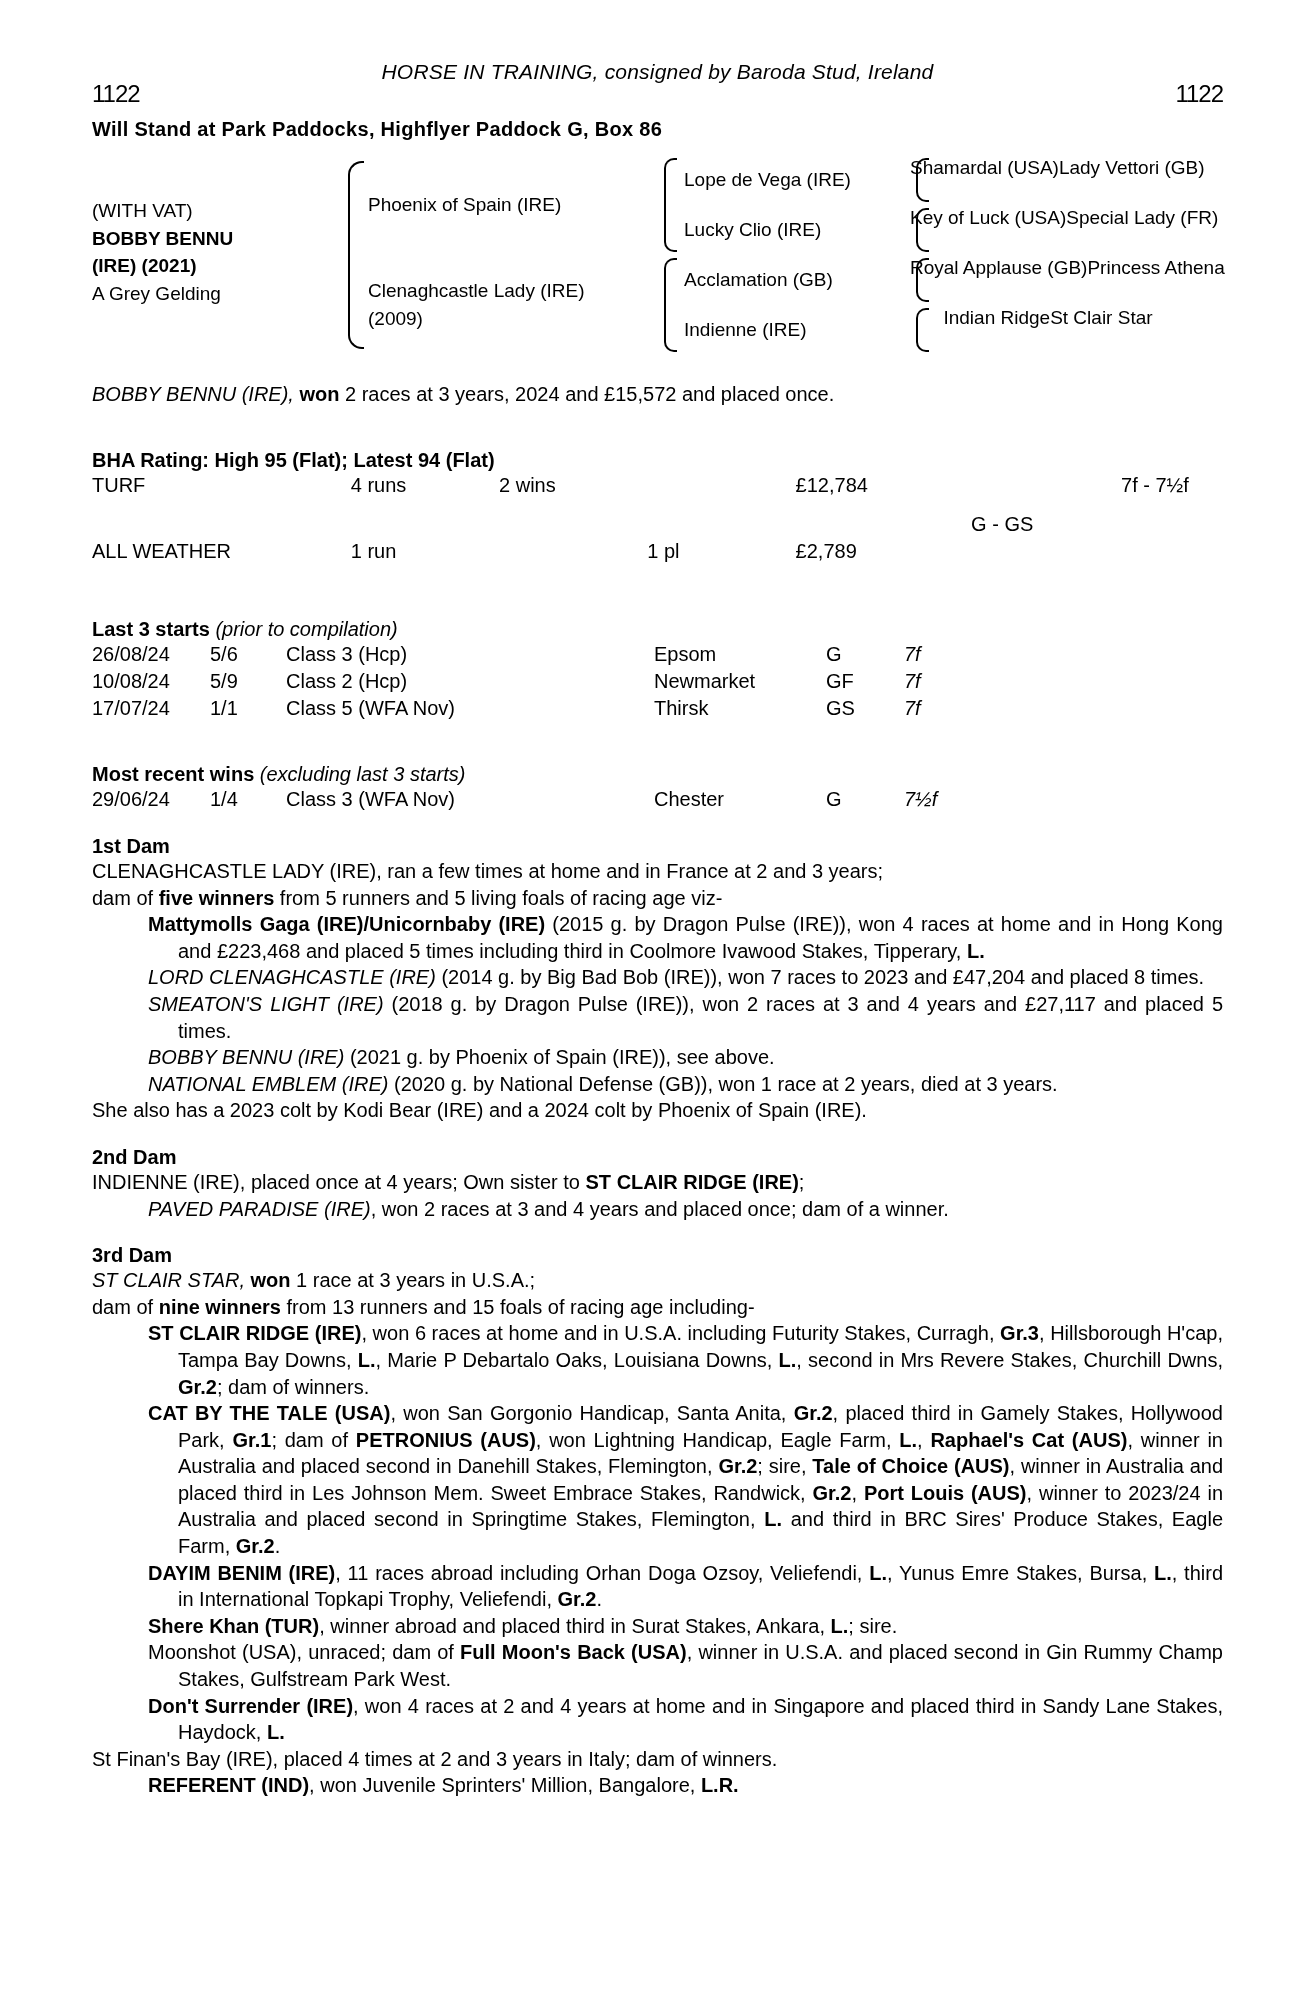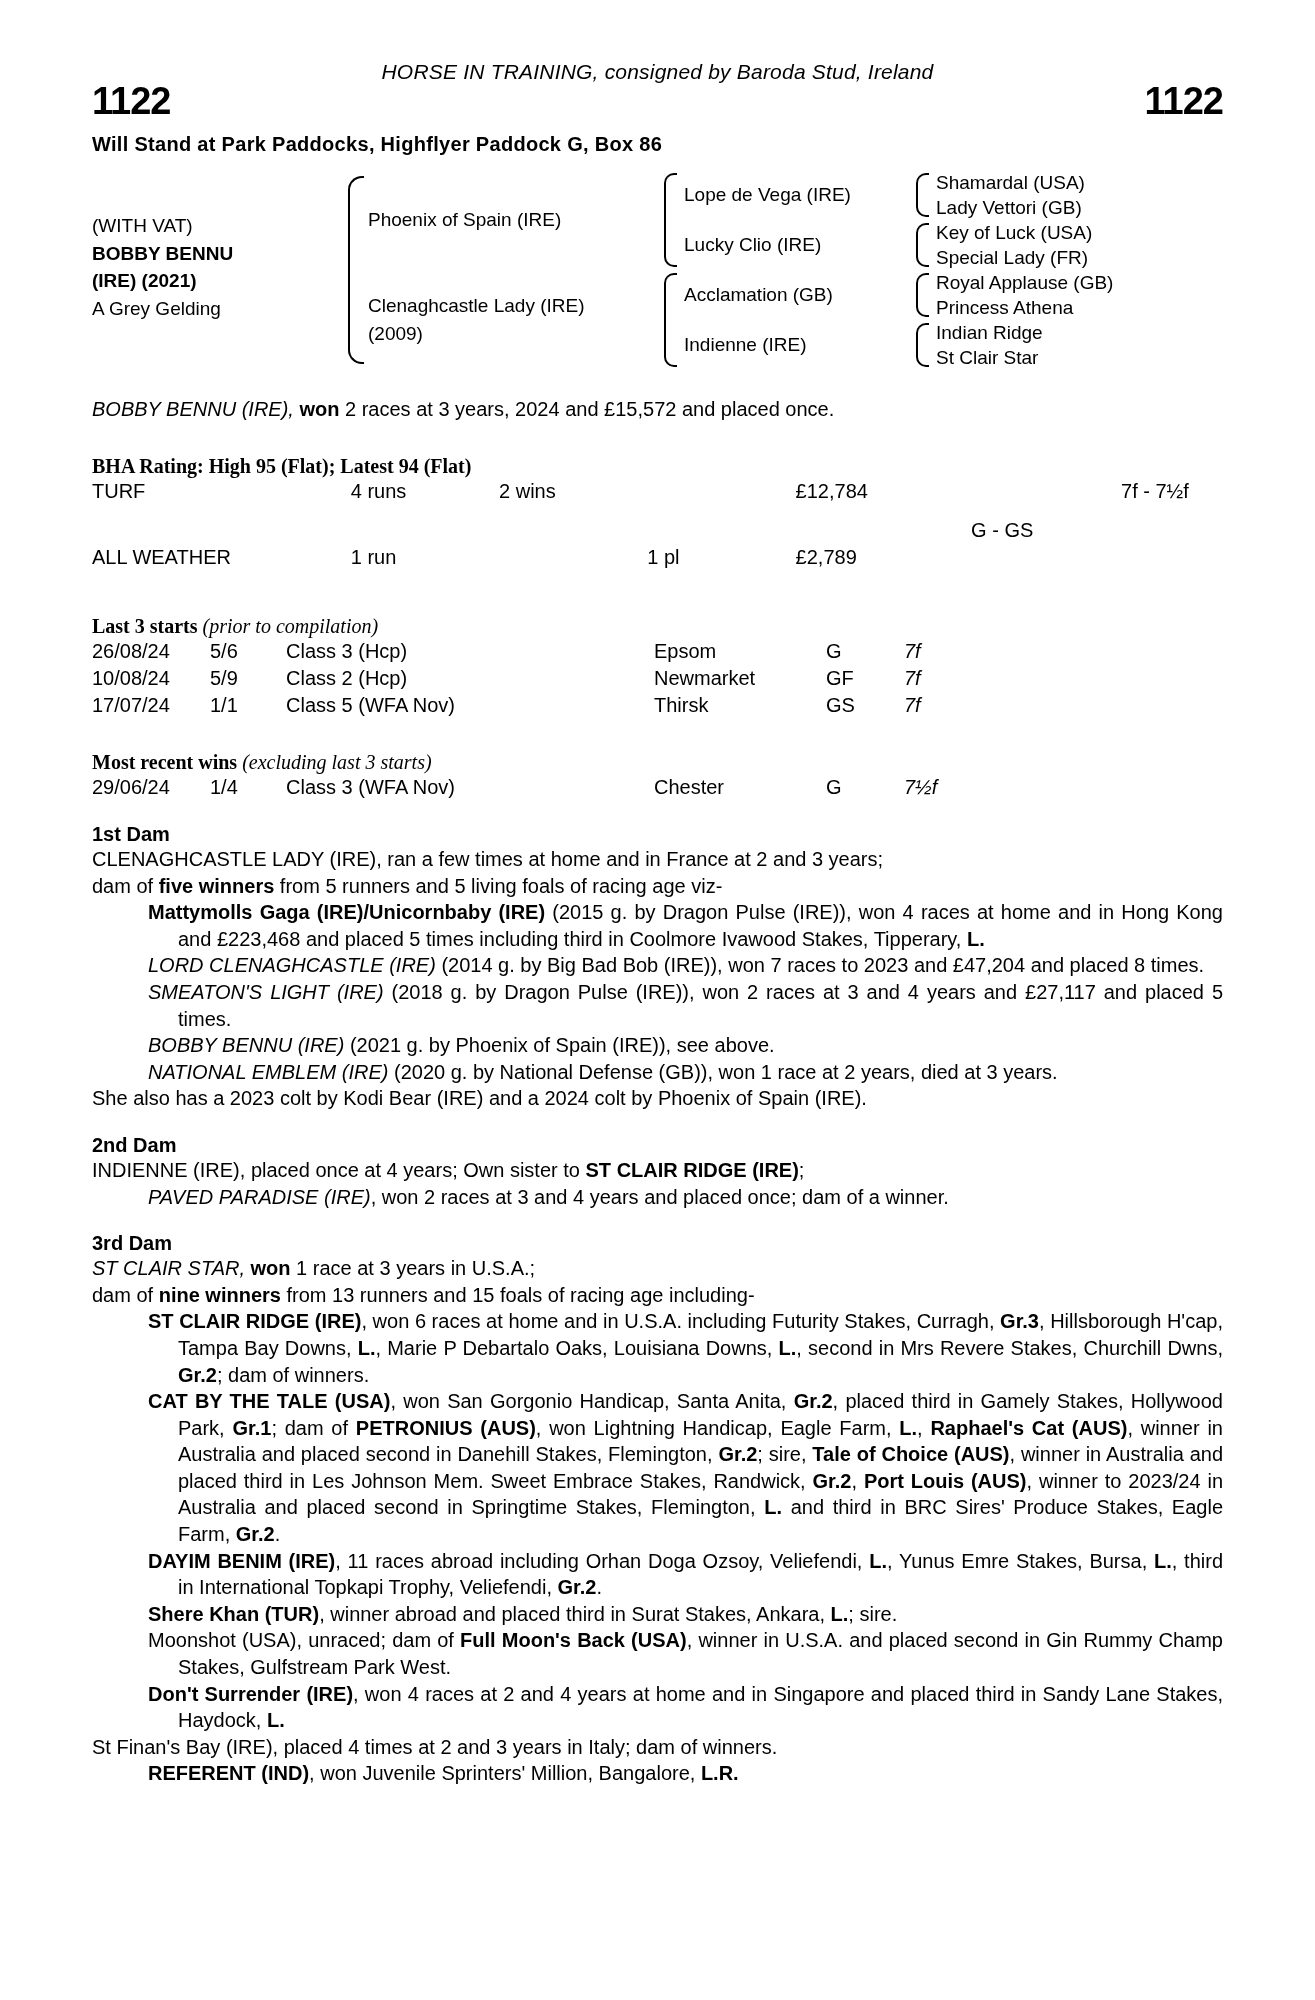--- a/index.html
+++ b/index.html
@@ -26,22 +26,22 @@
     letter-spacing: 0.2px;
     margin: 0 0 2px 0;
   }
   .lot-row {
     display: flex;
     justify-content: space-between;
     align-items: flex-start;
     margin-top: -6px;
   }
   .lot-number {
-    font-size: 38px;
-    font-weight: bold;
+    font-size: 24px;
+    font-weight: normal;
     letter-spacing: -1px;
   }
   .stand-line {
     font-size: 20px;
     font-weight: bold;
     letter-spacing: 0.3px;
     margin-top: 10px;
   }
 
   
@@ -113,36 +113,35 @@
     display: flex;
     align-items: center;
     white-space: nowrap;
     font-size: 19px;
   }
   .gp-wrap { display: flex; flex-direction: column; height: 100%; width: 100%; }
   .gp-group { height: 50%; display: flex; align-items: stretch; }
   .gp-group .brace { align-self: stretch; }
   .gp-group-inner { display:flex; flex-direction: column; justify-content: center; flex: 1;}
   .gg-pair { height: 50%; display: flex; align-items: stretch; }
-  .gg-pair-inner { display: flex; flex-direction: column; justify-content: center; flex: 1; }
+  .gg-pair-inner { display: flex; flex-direction: row; justify-content: center; flex: 1; }
 
   
   .para {
     font-size: 20px;
     line-height: 1.35;
     margin-top: 26px;
   }
   i { font-style: italic; }
   b { font-weight: bold; }
 
   .section-head {
     font-size: 20px;
     font-weight: bold;
-    margin-top: 32px;
-    font-family: Liberation Serif, serif;
+    margin-top: 41px;
   }
   .race-table {
     font-size: 20px;
     line-height: 1.35;
     margin-top: 0;
   }
   .rt-row { display: flex; gap: 48px; }
   .c-name   { width: 248px; }
   .c-runs   { width: 118px; }
   .c-wins   { width: 118px; }

